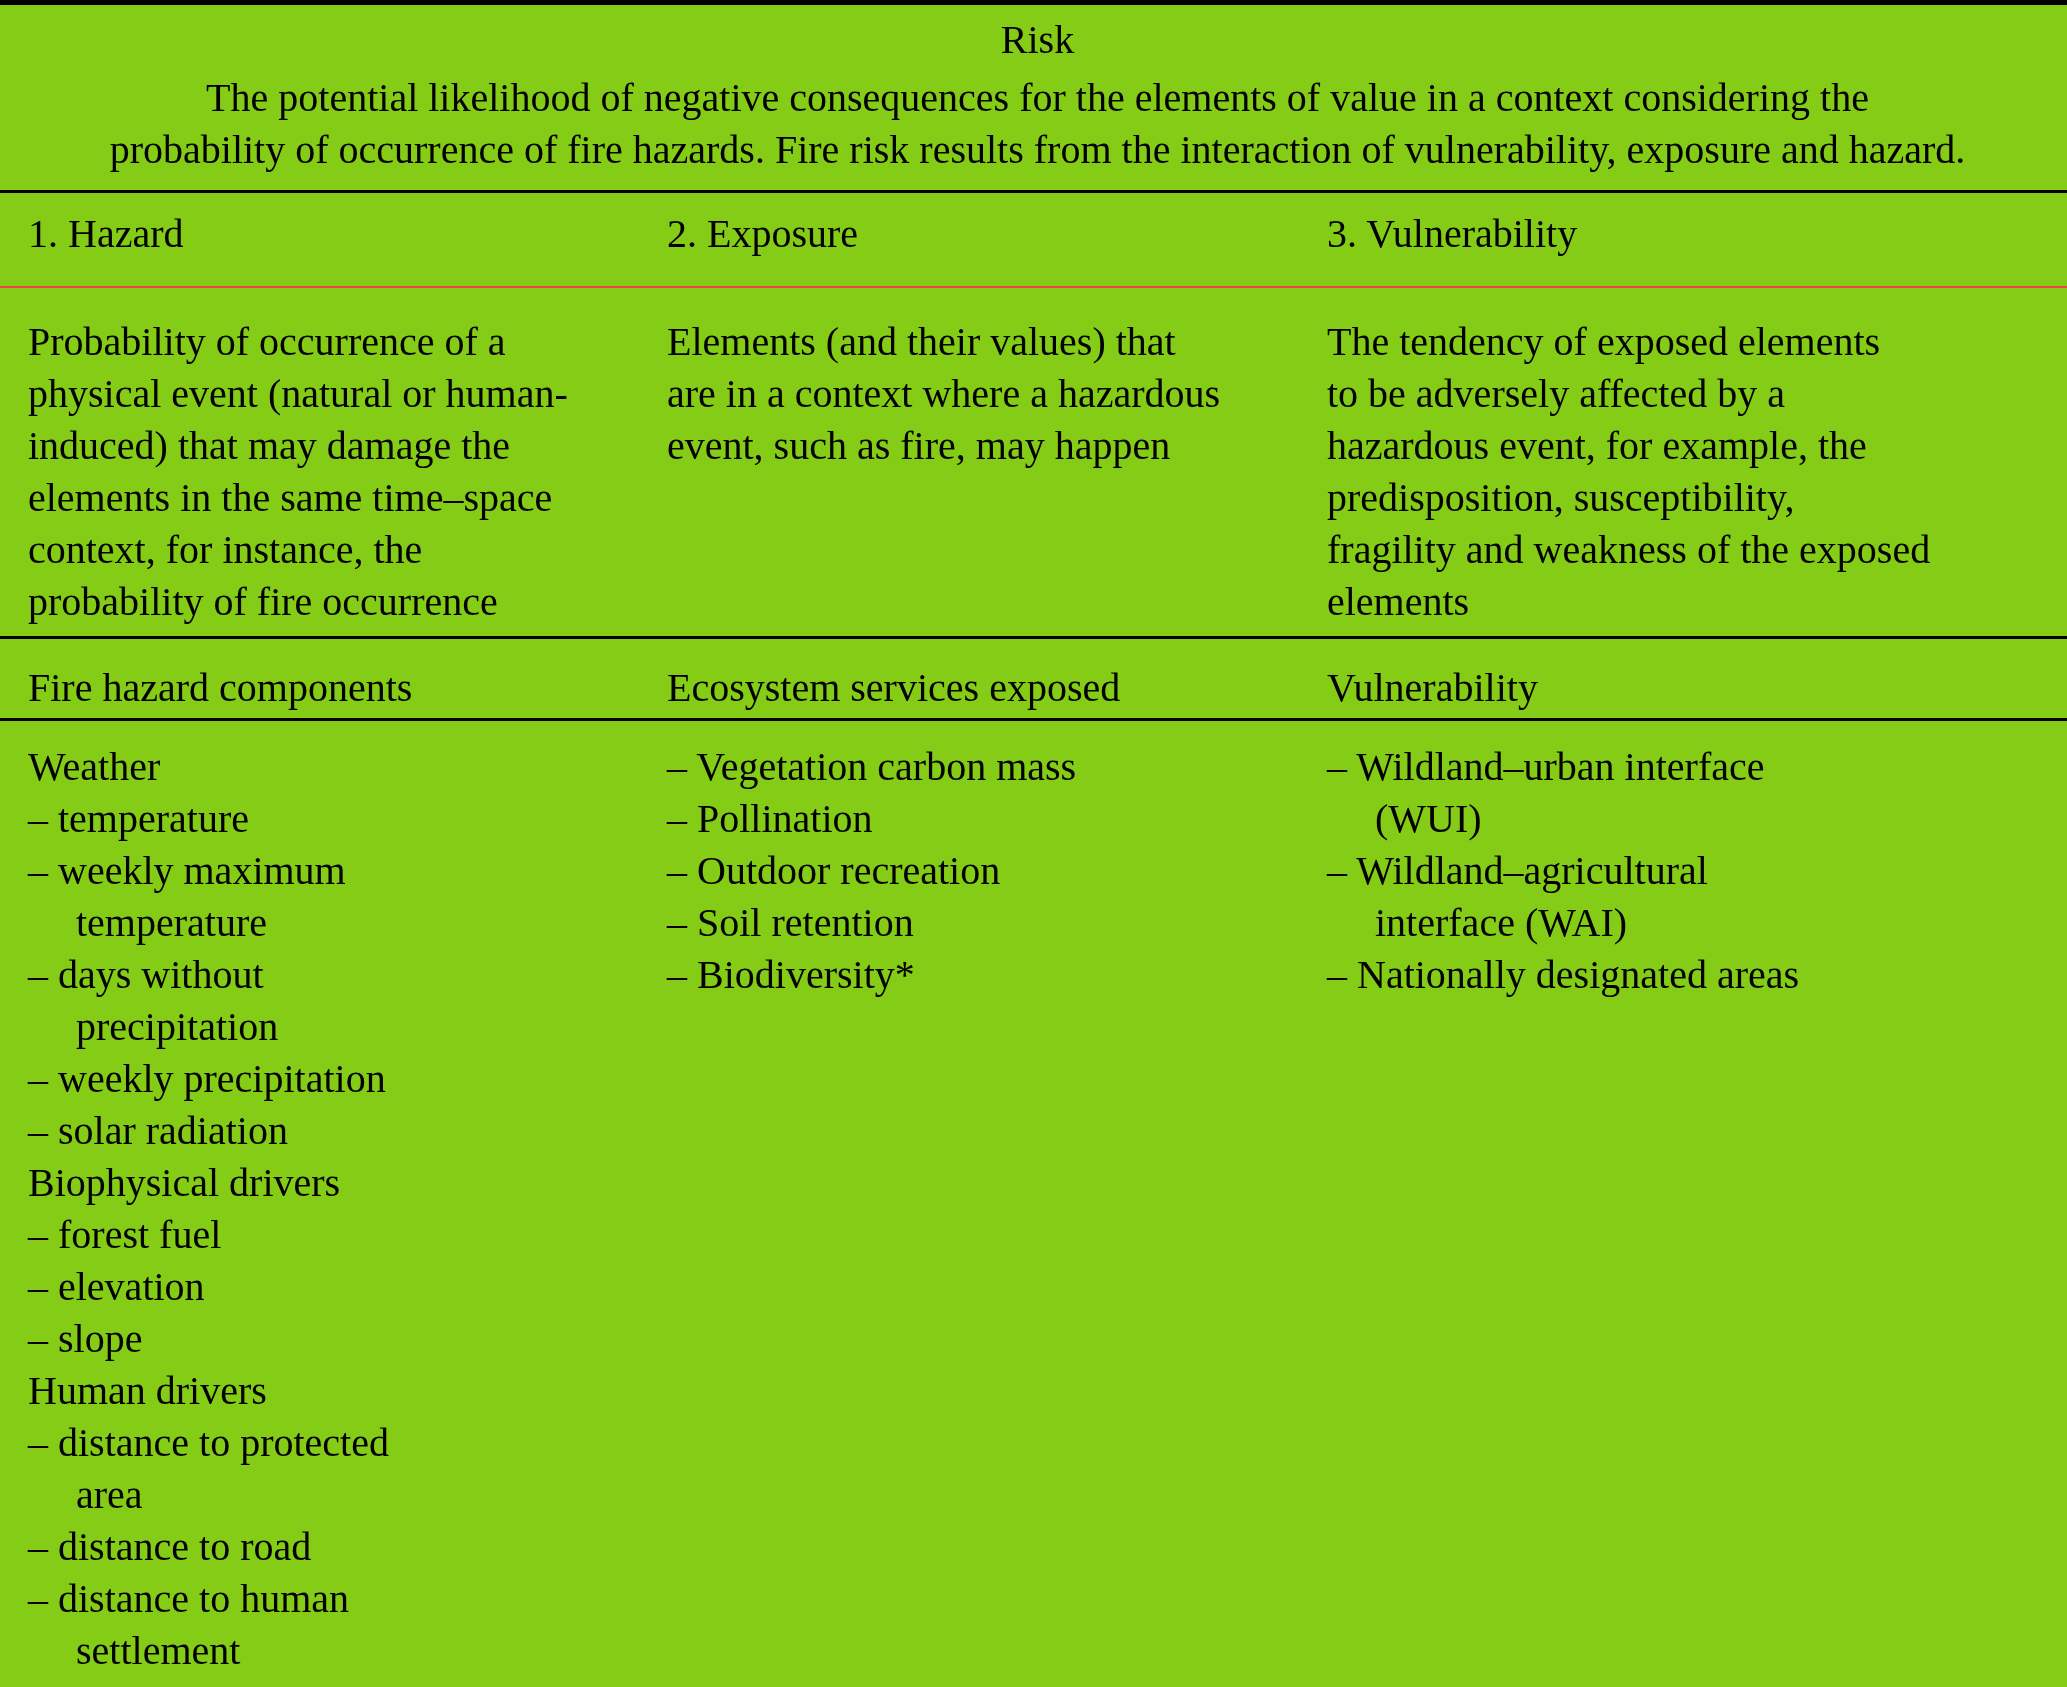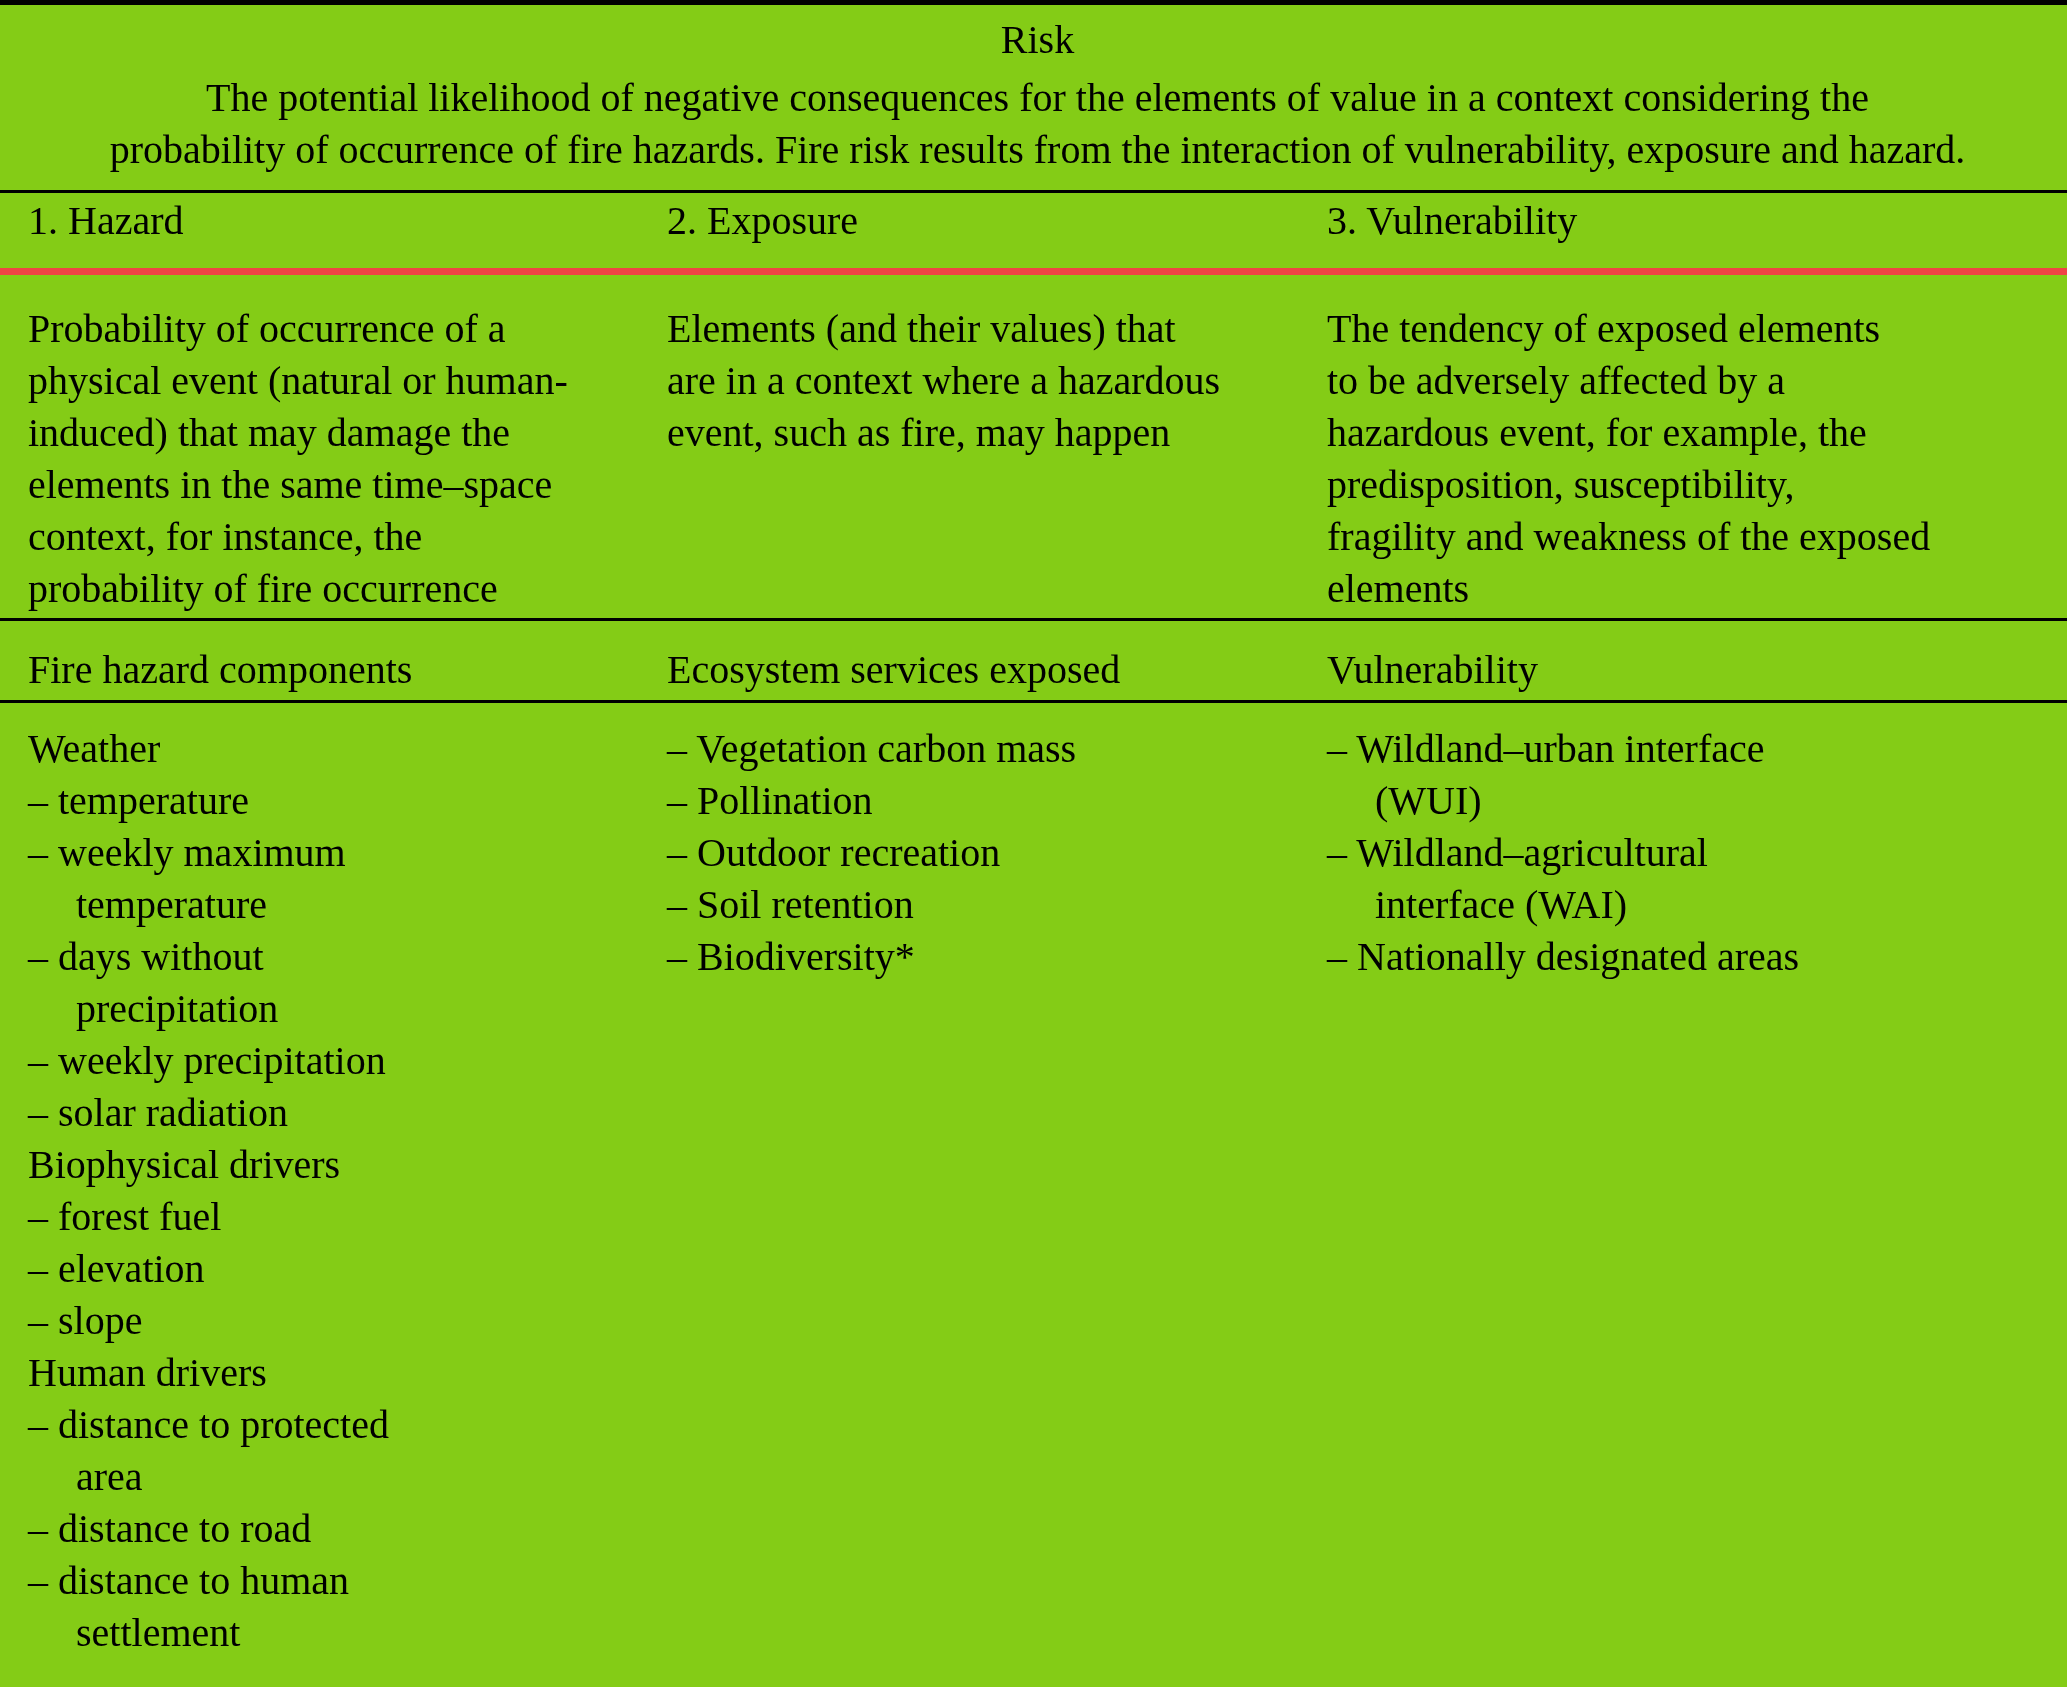--- a/index.html
+++ b/index.html
@@ -29,27 +29,27 @@
     grid-template-columns: 639px 660px 740px;
   }
   #sec-title {
     height: 190px;
     border-top: 5px solid #000;
     padding-top: 9px;
     text-align: center;
   }
   #sec-title .desc { margin-top: 6px; }
   #sec-headers {
-    height: 78px;
+    height: 96px;
     border-top: 3px solid #000;
-    padding-top: 2px;
+    padding-top: 15px;
   }
   #sec-defs {
     height: 350px;
-    border-top: 7px solid #ef4444;
+    border-top: 2px solid #ef4444;
     padding-top: 28px;
   }
   #sec-sections {
     height: 82px;
     border-top: 3px solid #000;
     padding-top: 23px;
   }
   #sec-lists {
     height: 1172px;
     border-top: 3px solid #000;

